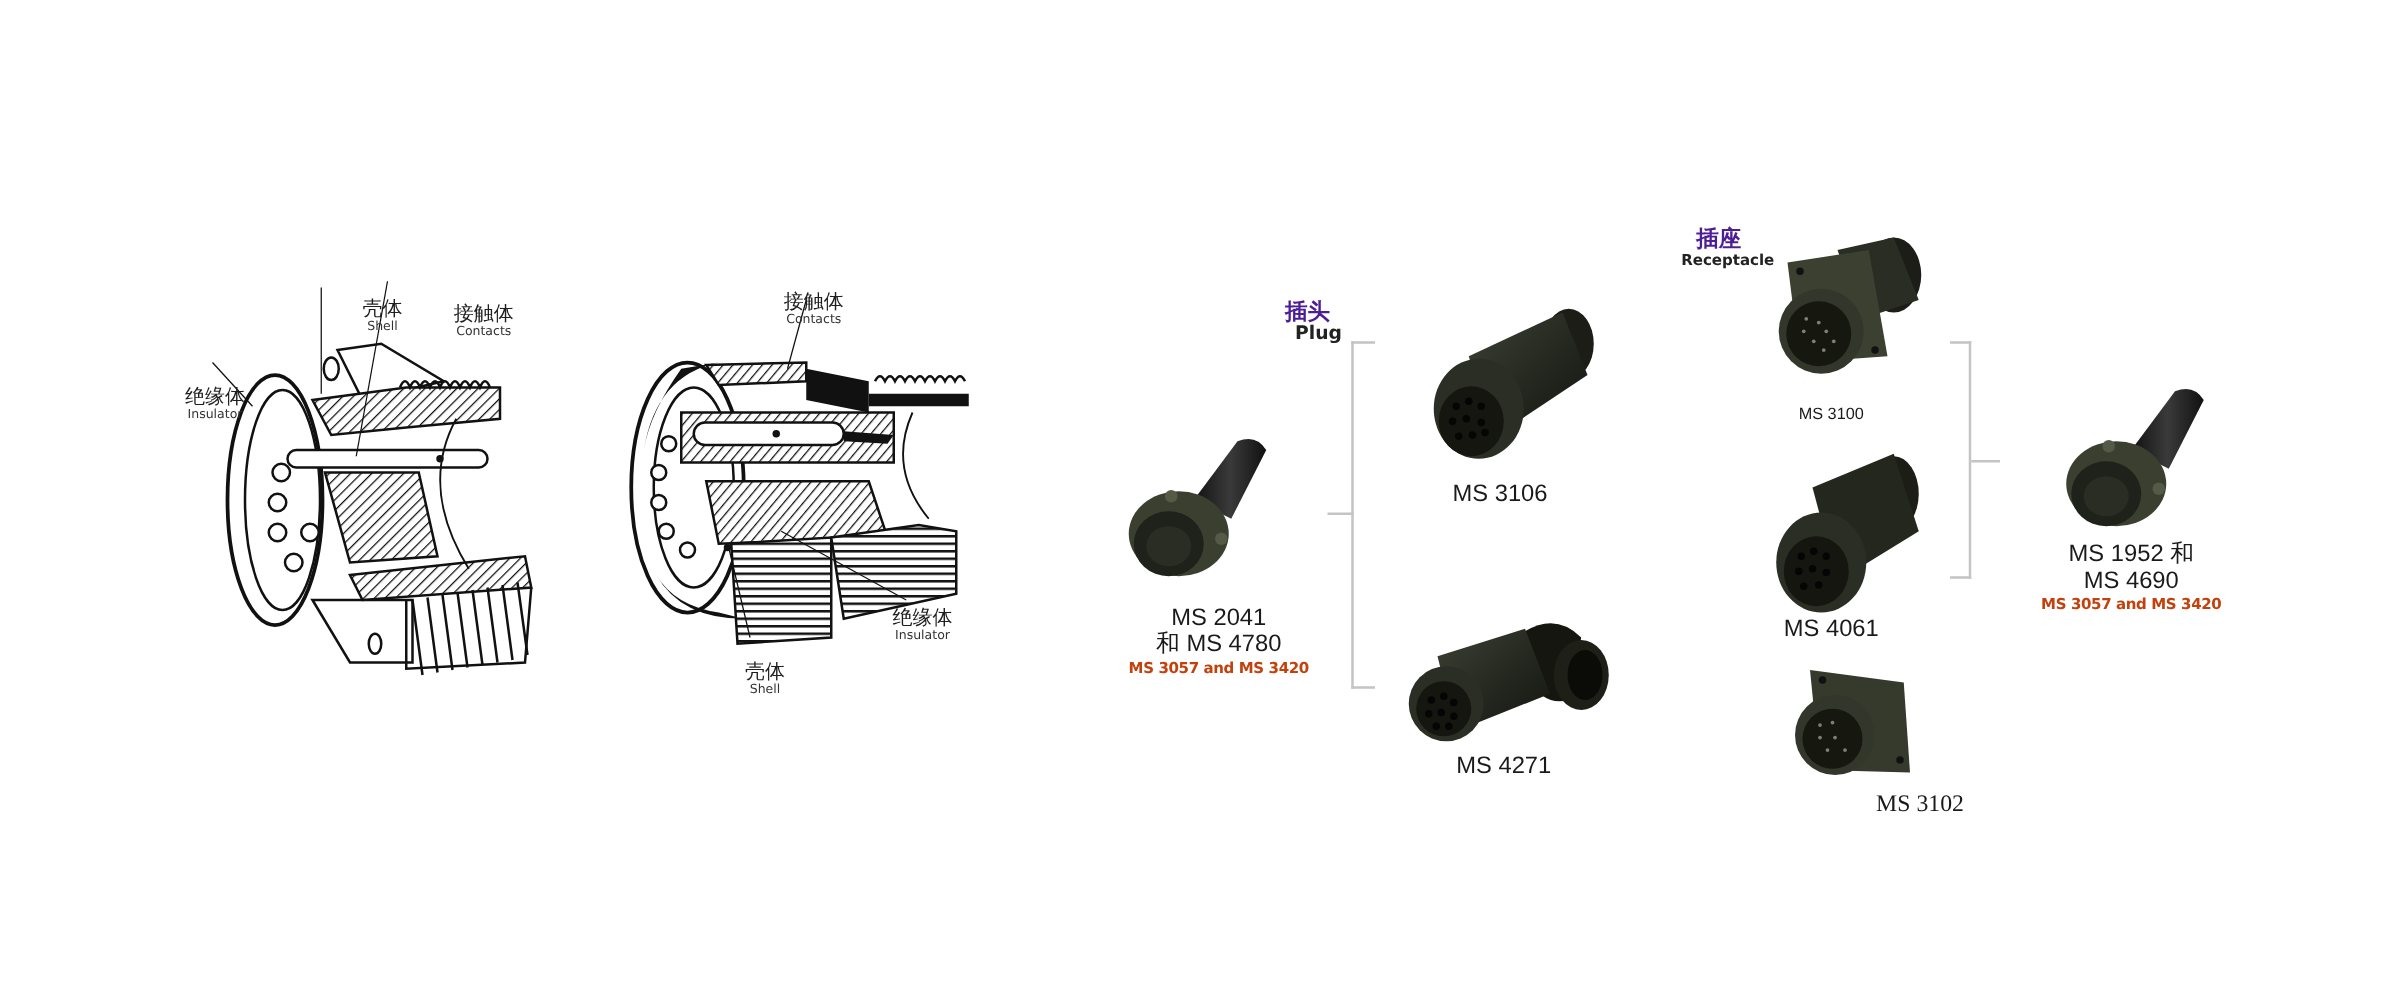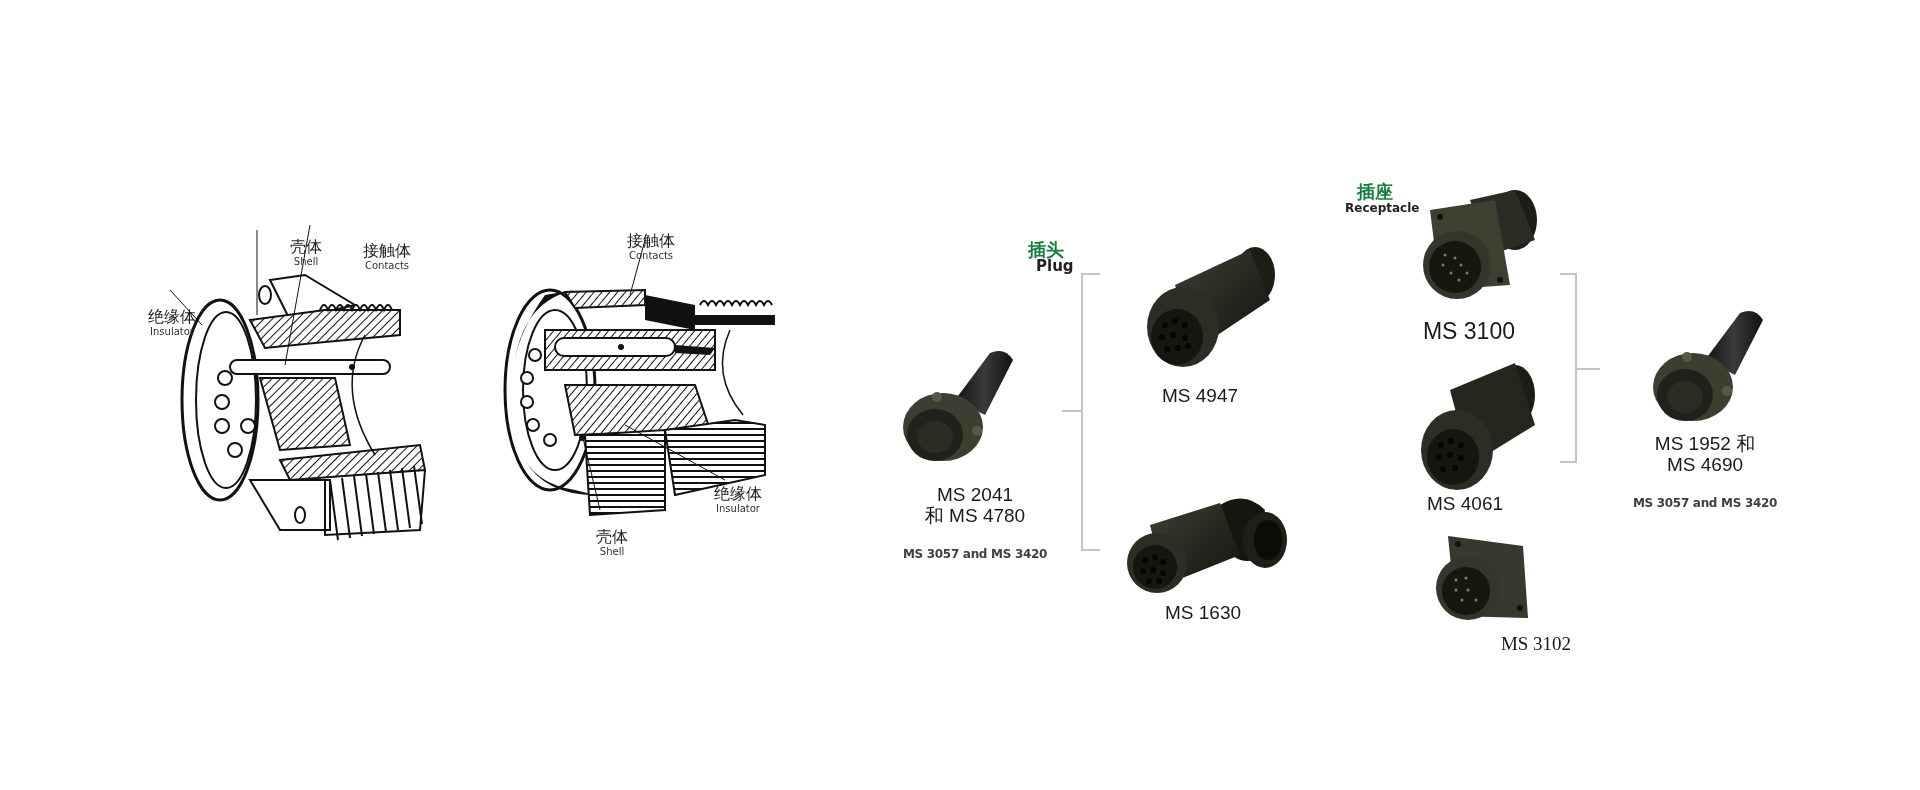--- a/index.html
+++ b/index.html
@@ -1,22 +1,22 @@
 <!DOCTYPE html>
 <html><head>
 <meta charset="utf-8">
 <style>
   html, body { margin: 0; padding: 0; background: #ffffff; }
   body { width: 1920px; height: 790px; position: relative; overflow: hidden; font-family: "DejaVu Sans", sans-serif; color: #1a1a1a; }
   .abs { position: absolute; }
   .cn { font-family: "DejaVu Sans", sans-serif; color: #1e1e1e; white-space: nowrap; }
   .en-thin { font-family: "DejaVu Sans", sans-serif; color: #333; white-space: nowrap; }
   .model { font-family: "Liberation Sans", sans-serif; color: #1a1a1a; white-space: nowrap; text-align: center; }
-  .model-sub { font-family: "DejaVu Sans", sans-serif; font-weight: bold; color: #404040; white-space: nowrap; text-align: center; letter-spacing: -0.3px; margin-top: 20px; }
-  .group-cn { font-family: "DejaVu Sans", sans-serif; font-weight: bold; color: #15803d; white-space: nowrap; }
+  .model-sub { font-family: "DejaVu Sans", sans-serif; font-weight: bold; color: #c2410c; white-space: nowrap; text-align: center; letter-spacing: -0.3px; }
+  .group-cn { font-family: "DejaVu Sans", sans-serif; font-weight: bold; color: #4c1d95; white-space: nowrap; }
   .group-en { font-family: "DejaVu Sans", sans-serif; font-weight: bold; color: #222; white-space: nowrap; }
   .line { position: absolute; background: #c4c4c4; }
   svg { position: absolute; overflow: visible; }
 </style>
 </head>
 <body>
 
 <div class="abs" style="left:140px;top:230px;width:320px;height:320px;">
   <svg width="320" height="320" viewBox="0 0 320 320" style="left:0;top:0;">
     <defs>
@@ -186,21 +186,21 @@
       <circle cx="30" cy="76" r="3"></circle>
       <circle cx="40" cy="80" r="3"></circle>
     <circle cx="17" cy="92" r="3"></circle>
       <circle cx="28" cy="90" r="3"></circle>
       <circle cx="40" cy="93" r="3"></circle>
     <circle cx="22" cy="104" r="3"></circle>
       <circle cx="33" cy="103" r="3"></circle>
       <circle cx="43" cy="101" r="3"></circle>
   </g>
 </svg>
-<div class="model abs" style="left:1150px;top:385px;width:100px;font-size:19px;line-height:22px;">MS 4947</div>
+<div class="model abs" style="left:1150px;top:385px;width:100px;font-size:19px;line-height:22px;">MS 3106</div>
 
 <svg width="170" height="110" viewBox="0 0 170 110" style="left:1125px;top:485px;">
   <defs>
     <linearGradient id="body2" x1="0" y1="0" x2="1" y2="1">
       <stop offset="0" stop-color="#3c4034"></stop>
         <stop offset="0.6" stop-color="#22251d"></stop>
         <stop offset="1" stop-color="#15170f"></stop>
     </linearGradient>
   </defs>
   <path d="M95 20 Q120 5 140 25 L130 75 Q110 80 100 60 Z" fill="#15160f"></path>
@@ -213,21 +213,21 @@
     <circle cx="20" cy="75" r="3"></circle>
       <circle cx="30" cy="72" r="3"></circle>
       <circle cx="38" cy="77" r="3"></circle>
     <circle cx="18" cy="86" r="3"></circle>
       <circle cx="28" cy="85" r="3"></circle>
       <circle cx="38" cy="88" r="3"></circle>
     <circle cx="24" cy="96" r="3"></circle>
       <circle cx="34" cy="96" r="3"></circle>
   </g>
 </svg>
-<div class="model abs" style="left:1153px;top:602px;width:100px;font-size:19px;line-height:22px;">MS 1630</div>
+<div class="model abs" style="left:1153px;top:602px;width:100px;font-size:19px;line-height:22px;">MS 4271</div>
 
 <div class="abs" style="left:1345px;top:182px;">
   <div class="group-cn" style="font-size:18px;line-height:20px;margin-left:12px;">插座</div>
   <div class="group-en" style="font-size:12px;line-height:12px;">Receptacle</div>
 </div>
 
 <svg width="130" height="120" viewBox="0 0 130 120" style="left:1415px;top:185px;">
   <ellipse cx="100" cy="35" rx="22" ry="30" fill="#1b1d16"></ellipse>
   <path d="M55 15 L100 5 L120 55 L75 70 Z" fill="#2a2d23"></path>
   <path d="M15 25 L80 15 L95 100 L25 105 Z" fill="#3b4031"></path>
@@ -238,21 +238,21 @@
   <g fill="#7d8170">
     <circle cx="30" cy="70" r="1.5"></circle>
       <circle cx="40" cy="73" r="1.5"></circle>
       <circle cx="28" cy="80" r="1.5"></circle>
     <circle cx="46" cy="80" r="1.5"></circle>
       <circle cx="36" cy="88" r="1.5"></circle>
       <circle cx="52" cy="88" r="1.5"></circle>
       <circle cx="44" cy="95" r="1.5"></circle>
   </g>
 </svg>
-<div class="model abs" style="left:1415px;top:320px;width:100px;font-size:23px;line-height:22px;text-align:right;">MS 3100</div>
+<div class="model abs" style="left:1415px;top:320px;width:100px;font-size:13px;line-height:22px;">MS 3100</div>
 
 <svg width="130" height="140" viewBox="0 0 130 140" style="left:1415px;top:355px;">
   <ellipse cx="100" cy="40" rx="20" ry="30" fill="#1b1d16"></ellipse>
   <path d="M35 35 L100 8 L120 70 L55 110 Z" fill="#24271e"></path>
   <ellipse cx="42" cy="95" rx="36" ry="40" fill="#2b2e24"></ellipse>
   <ellipse cx="38" cy="102" rx="26" ry="28" fill="#15160f"></ellipse>
   <g fill="#050505">
     <circle cx="26" cy="90" r="3"></circle>
       <circle cx="36" cy="86" r="3"></circle>
       <circle cx="46" cy="90" r="3"></circle>

